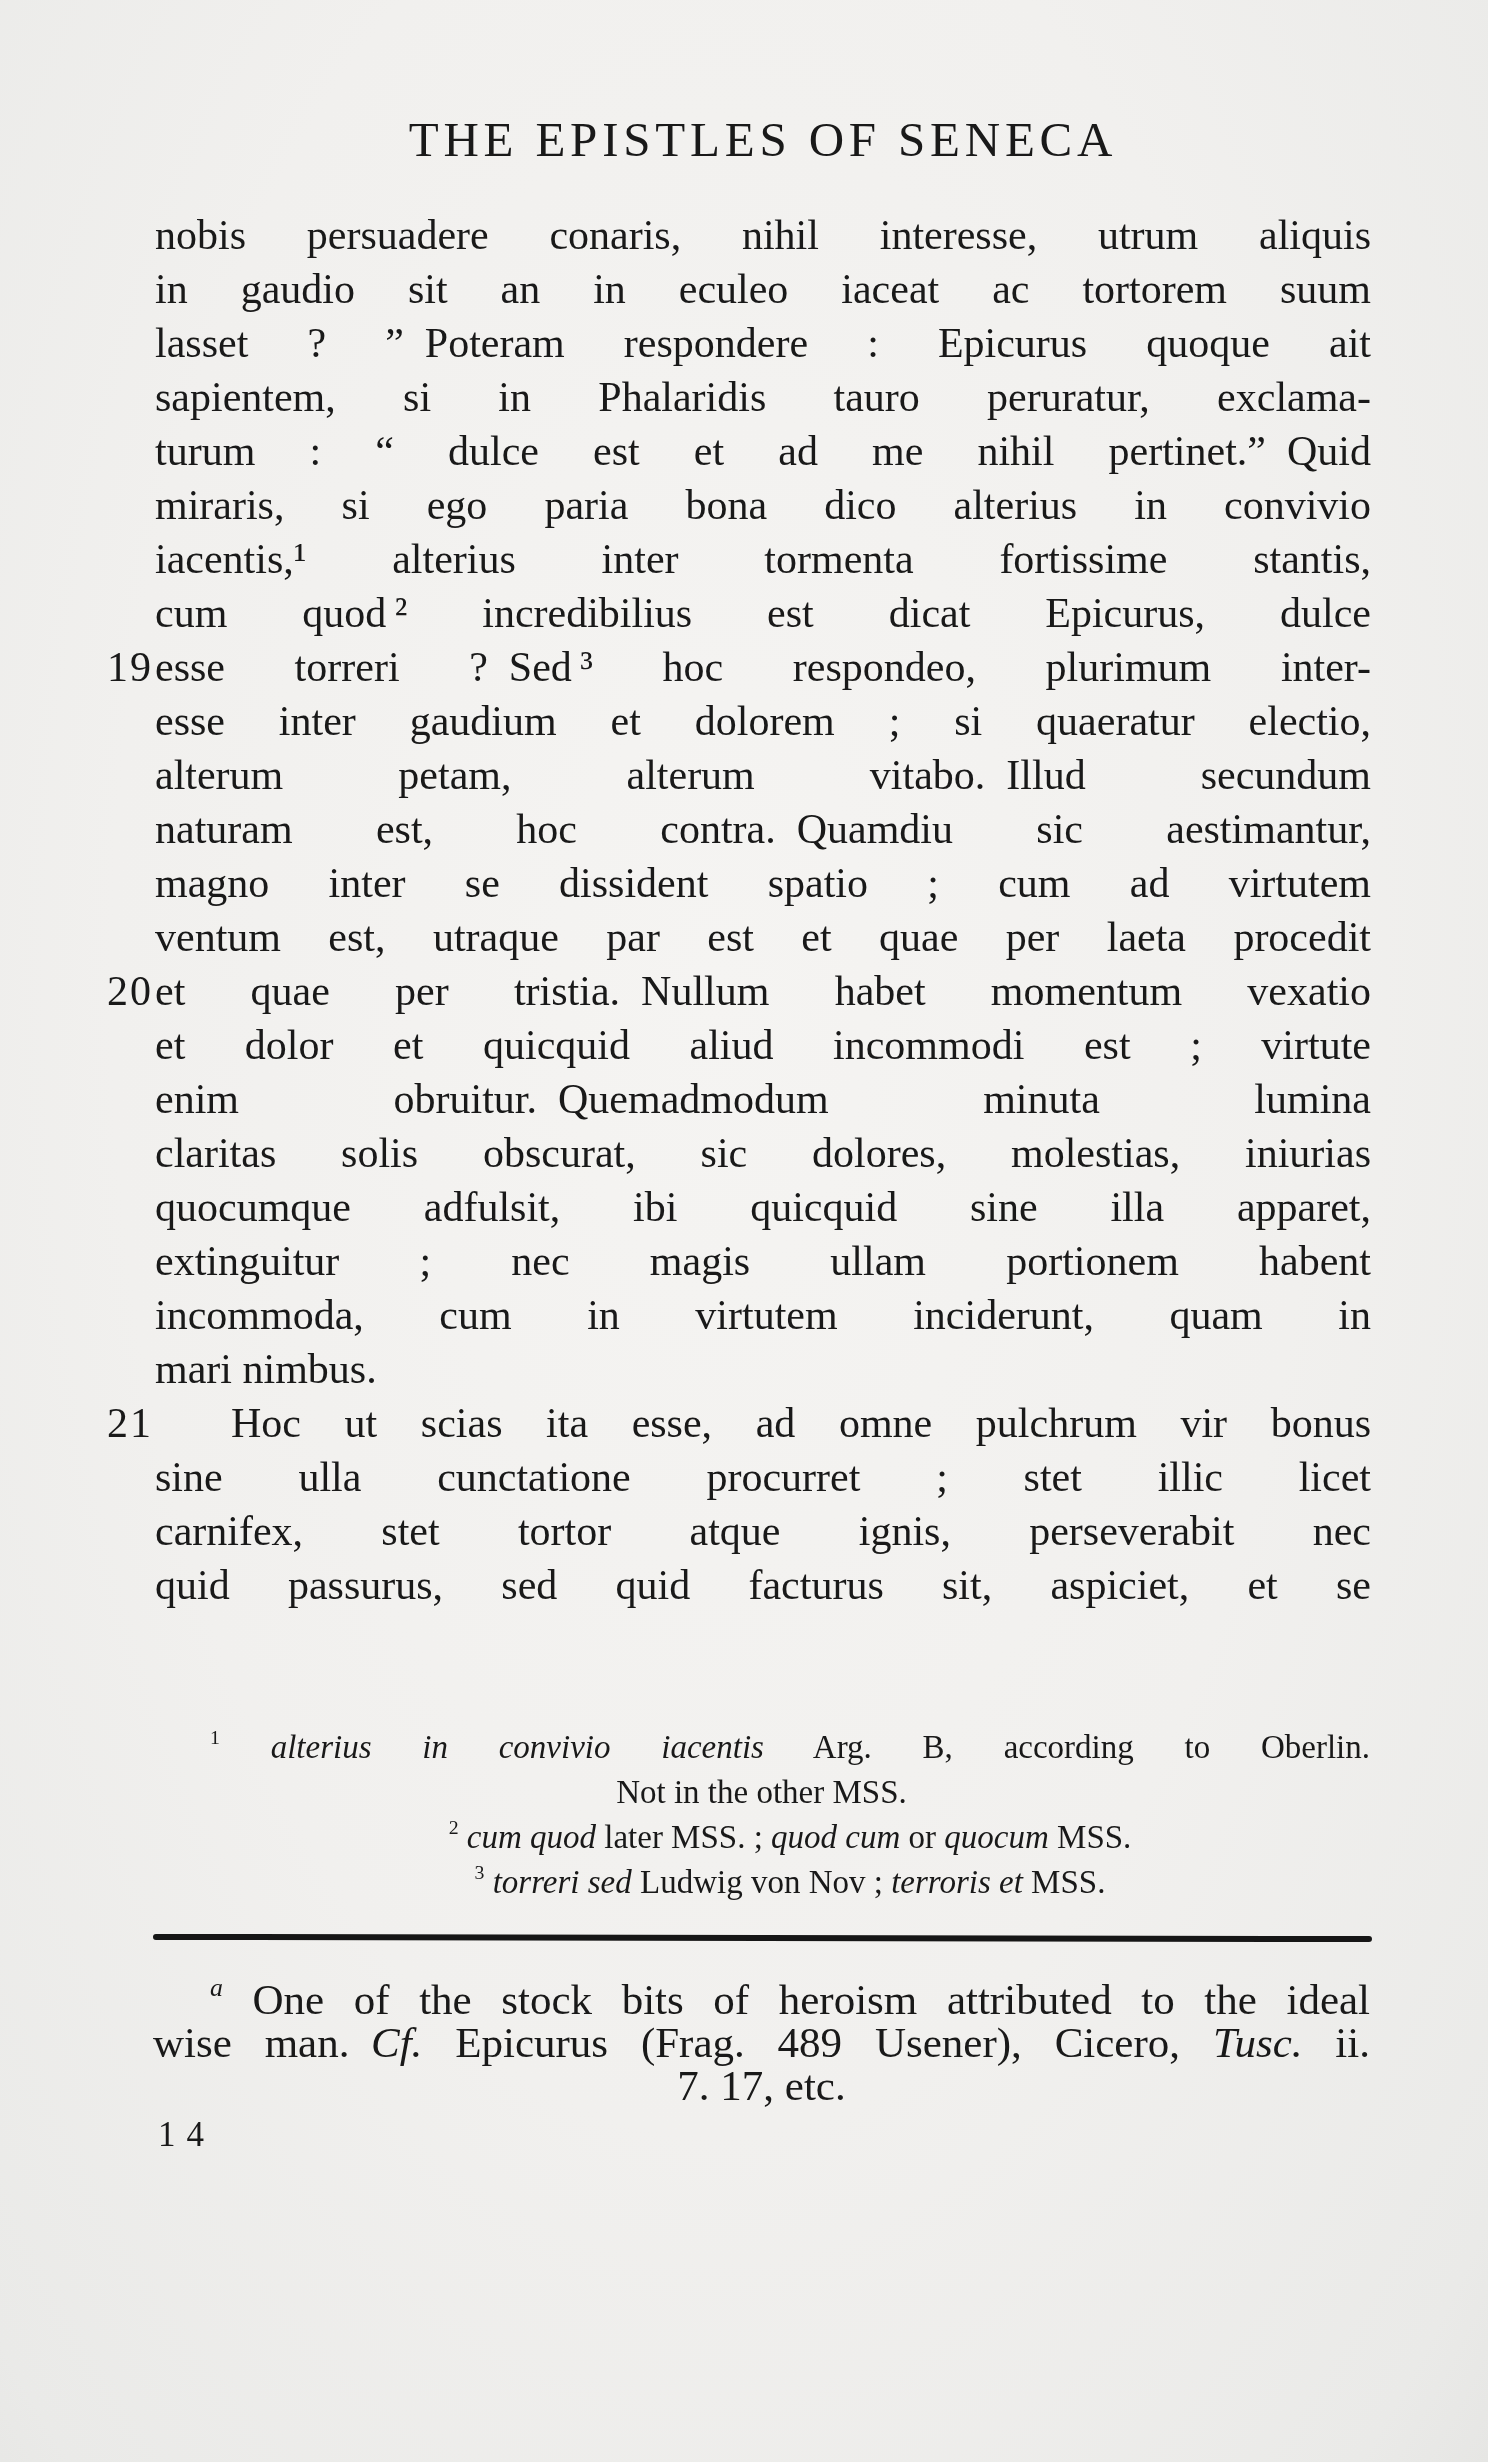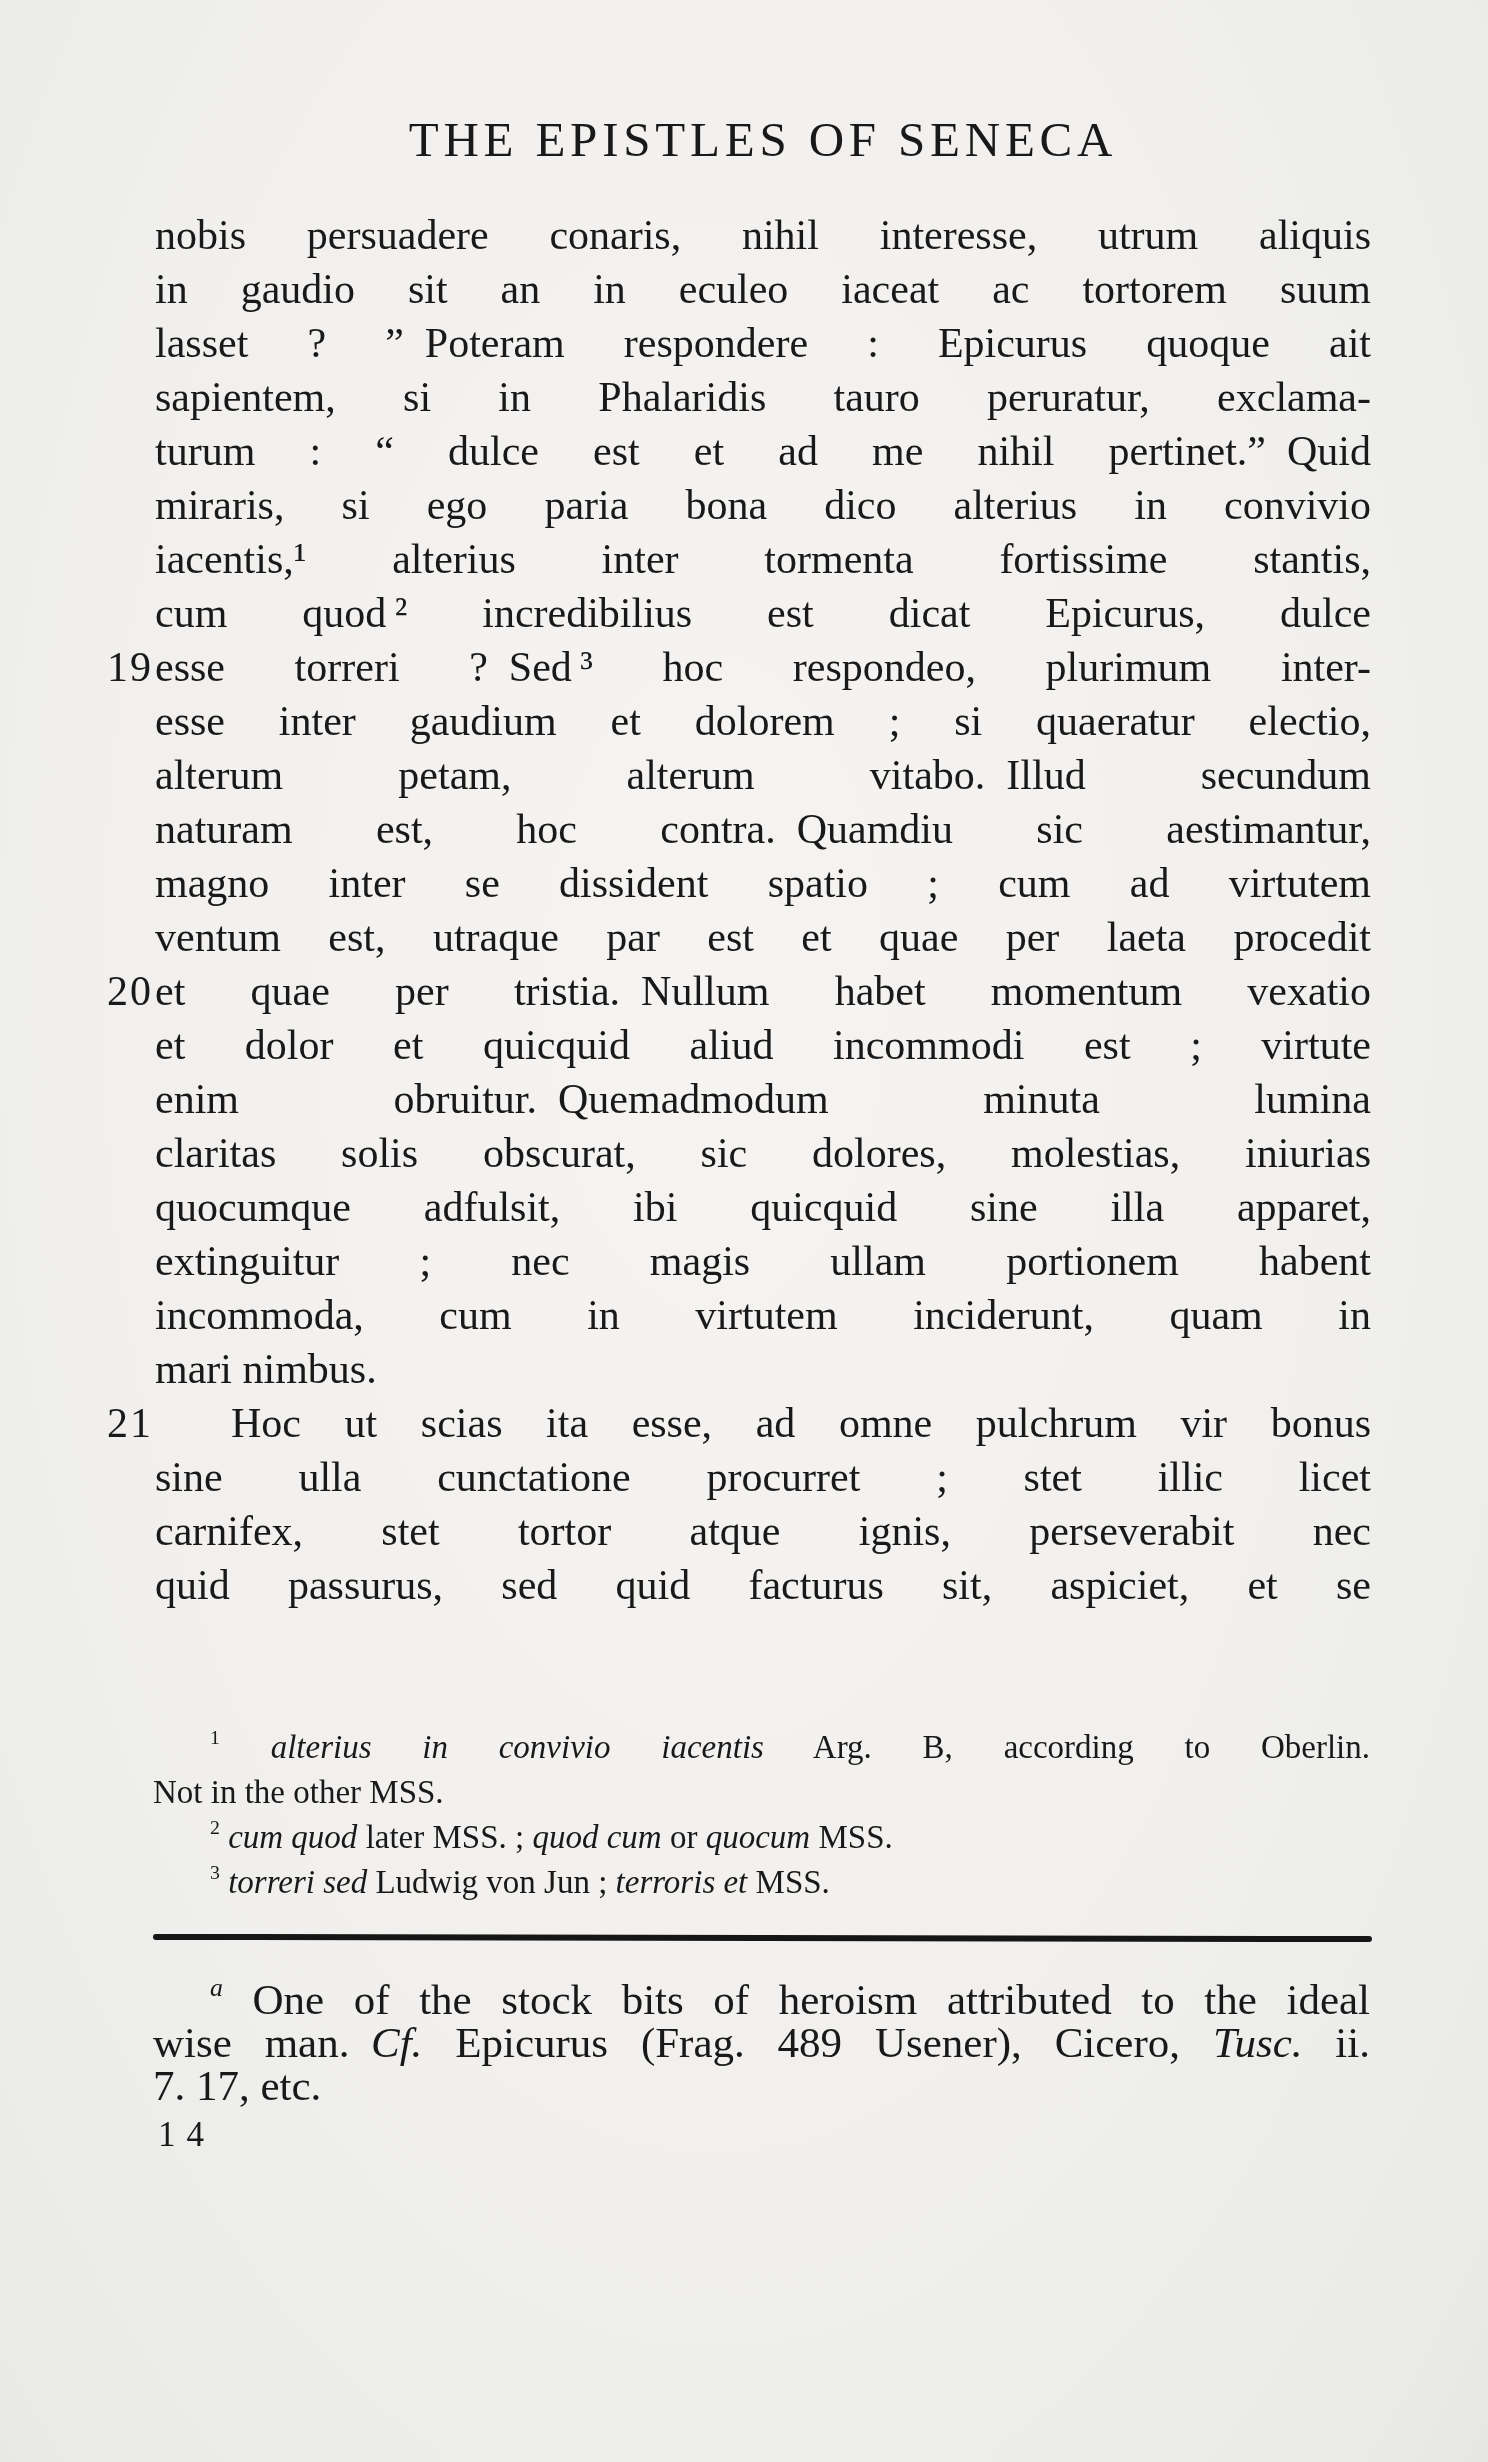--- a/index.html
+++ b/index.html
@@ -48,21 +48,21 @@
     left: 153px; top: 1725px; width: 1217px;
     font-size: 33px;
     line-height: 45px;
   }
   .apparatus {
     position: absolute;
     left: 153px; top: 1978px; width: 1217px;
     font-size: 43px;
     line-height: 43px;
   }
-  .fl { text-align: left; }
+  .fl { text-align: center; }
   .fl.just { text-align: justify; text-align-last: justify; }
   .fl.findent { padding-left: 57px; }
   .it { font-style: italic; }
   sup {
     font-size: 60%;
     line-height: 0;
     position: relative;
     top: -0.12em;
   }
   .rule {
@@ -115,21 +115,21 @@
     <div class="bl indent"><span class="mnum">21</span><span>Hoc ut scias ita esse, ad omne pulchrum vir bonus</span></div>
     <div class="bl"><span>sine ulla cunctatione procurret ; stet illic licet</span></div>
     <div class="bl"><span>carnifex, stet tortor atque ignis, perseverabit nec</span></div>
     <div class="bl"><span>quid passurus, sed quid facturus sit, aspiciet, et se</span></div>
   </div>
 
   <div class="fnotes">
     <div class="fl findent just"><sup>1</sup><span class="it"> alterius in convivio iacentis</span><span> Arg. B, according to Oberlin.</span></div>
     <div class="fl"><span>Not in the other MSS.</span></div>
     <div class="fl findent"><sup>2</sup><span class="it"> cum quod</span><span> later MSS. ; </span><span class="it">quod cum</span><span> or </span><span class="it">quocum</span><span> MSS.</span></div>
-    <div class="fl findent"><sup>3</sup><span class="it"> torreri sed</span><span> Ludwig von Jun ; </span><span class="it">terroris et</span><span> MSS.</span></div>
+    <div class="fl findent"><sup>3</sup><span class="it"> torreri sed</span><span> Ludwig von Nov ; </span><span class="it">terroris et</span><span> MSS.</span></div>
   </div>
 
   <div class="rule"></div>
 
   <div class="apparatus">
     <div class="fl findent just"><sup class="it">a</sup><span> One of the stock bits of heroism attributed to the ideal</span></div>
     <div class="fl just"><span>wise man. </span><span class="it">Cf.</span><span> Epicurus (Frag. 489 Usener), Cicero, </span><span class="it">Tusc.</span><span> ii.</span></div>
     <div class="fl"><span>7. 17, etc.</span></div>
   </div>
 

